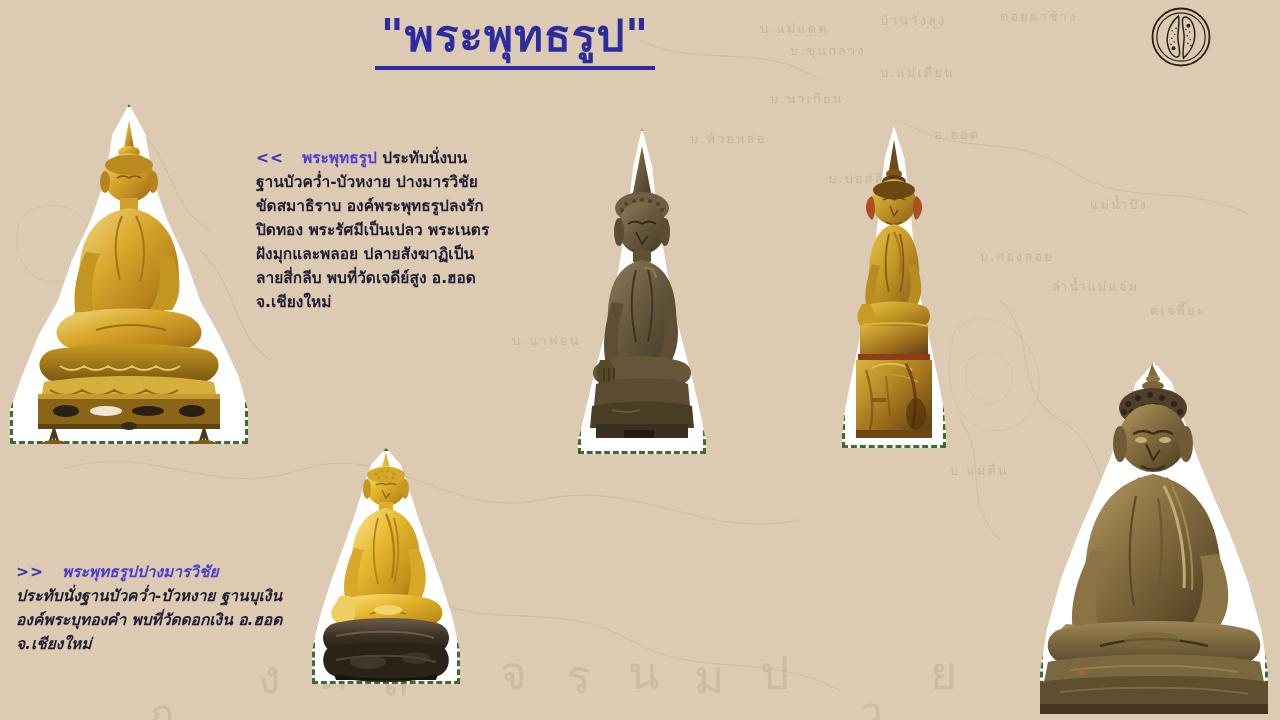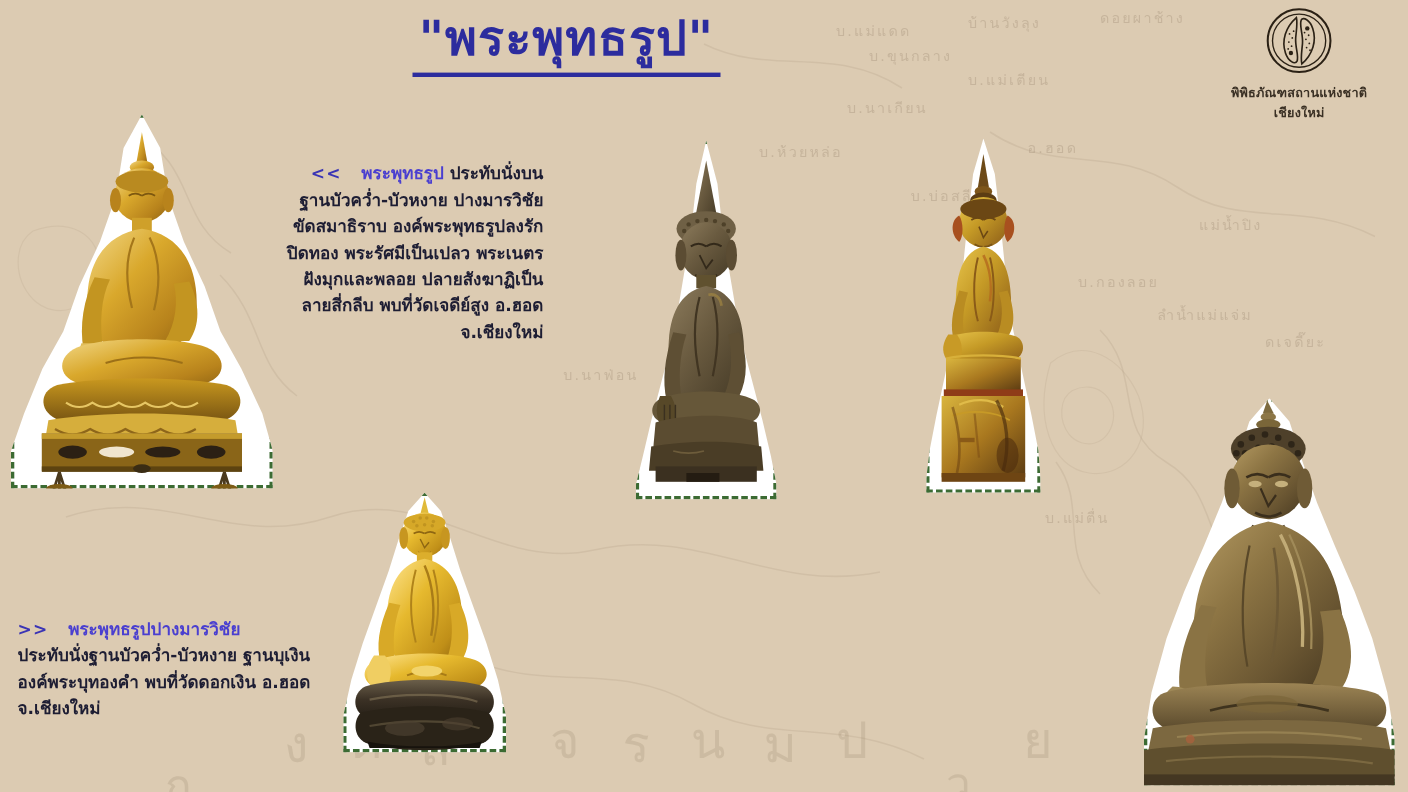--- a/index.html
+++ b/index.html
@@ -32,24 +32,24 @@
   #logo-caption{margin-top:7px;font-size:11.5px;font-weight:700;color:#3a3024;
                 letter-spacing:.2px;}
 
   
   .caption{position:absolute;color:#1d1d33;font-weight:700;line-height:1.55;}
   .caption .marker{color:#3a34b5;font-weight:700;letter-spacing:1px;}
   .caption .hl-blue{color:#4a3fd0;}
   .caption .hl-gold{color:#d98b18;}
   .caption .gap{display:inline-block;width:18px;}
 
-  #cap-left-top{left:256px;top:146px;width:238px;font-size:15.5px;text-align:right;}
+  #cap-left-top{left:256px;top:146px;width:238px;font-size:15.5px;}
   #cap-right-top{left:960px;top:142px;width:312px;font-size:15.5px;}
   #cap-mid{left:562px;top:506px;width:420px;font-size:15.5px;}
-  #cap-left-bottom{left:16px;top:560px;width:290px;font-size:15.5px;}
+  #cap-left-bottom{left:16px;top:560px;width:290px;font-size:15.5px;font-style:italic;}
   #cap-right-bottom{left:646px;top:620px;width:420px;font-size:15.5px;}
 
   
   .figure{position:absolute;}
   .halo{position:absolute;inset:0;background:#fff;
         filter:drop-shadow(0 0 2px rgba(255,255,255,.9));}
   .dash{position:absolute;inset:0;border:3px dashed #3c6b33;box-sizing:border-box;}
 
   
   #fig-1{left:10px;top:104px;width:238px;height:340px;}
@@ -157,21 +157,20 @@
         <circle cx="34" cy="62" r="1.3"></circle>
           <circle cx="42" cy="36" r="1.3"></circle>
         <circle cx="64" cy="42" r="1.3"></circle>
           <circle cx="60" cy="48" r="1.3"></circle>
         <circle cx="65" cy="54" r="1.3"></circle>
           <circle cx="61" cy="60" r="1.3"></circle>
         <circle cx="66" cy="64" r="1.3"></circle>
           <circle cx="58" cy="38" r="1.3"></circle>
       </g>
     </svg>
-    <div id="logo-caption">พิพิธภัณฑสถานแห่งชาติ เชียงใหม่</div>
   </div>
 
   <div class="figure" id="fig-1">
     <div class="halo" style="background: rgb(255, 255, 255);"></div>
     <div class="dash" style="border-color: rgb(60, 107, 51);"></div>
     <svg class="statue" viewBox="0 0 238 340">
       <defs>
         <linearGradient id="g1" x1="0" y1="0" x2="1" y2="1">
           <stop offset="0%" stop-color="#f2d888"></stop>
             <stop offset="40%" stop-color="#d9a82c"></stop>

